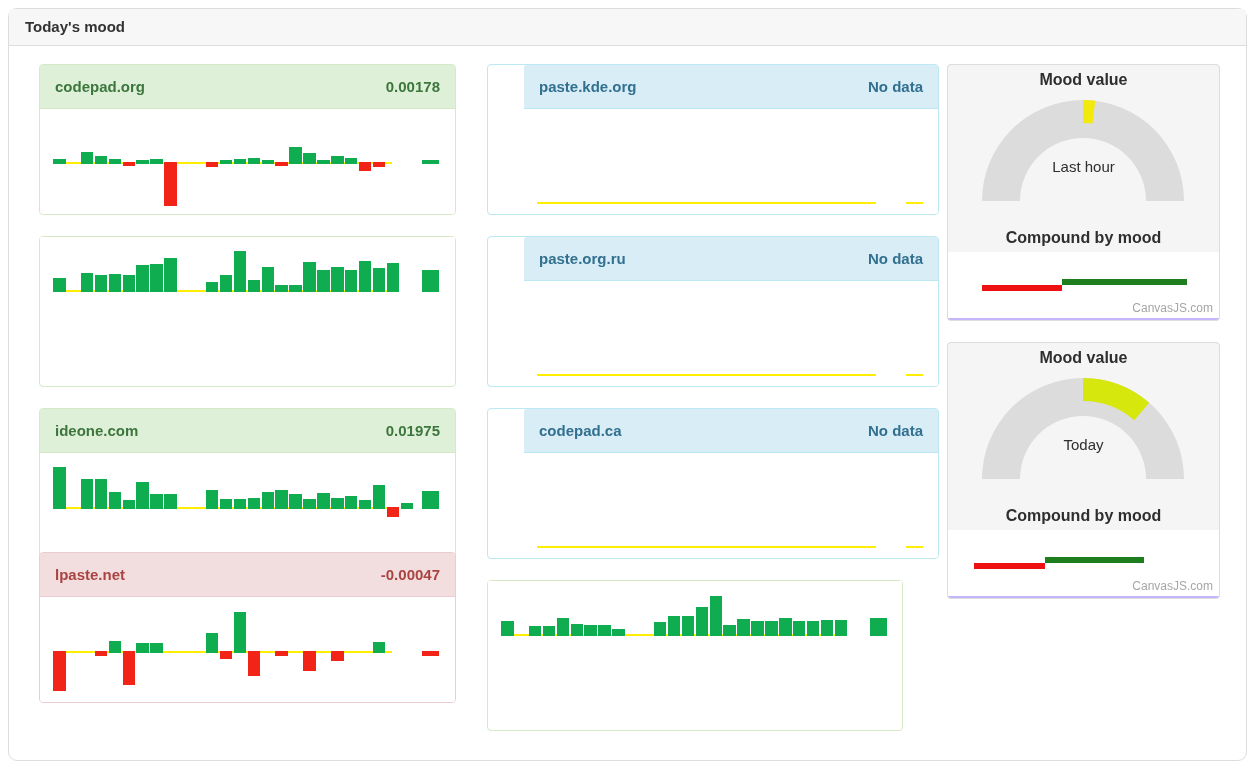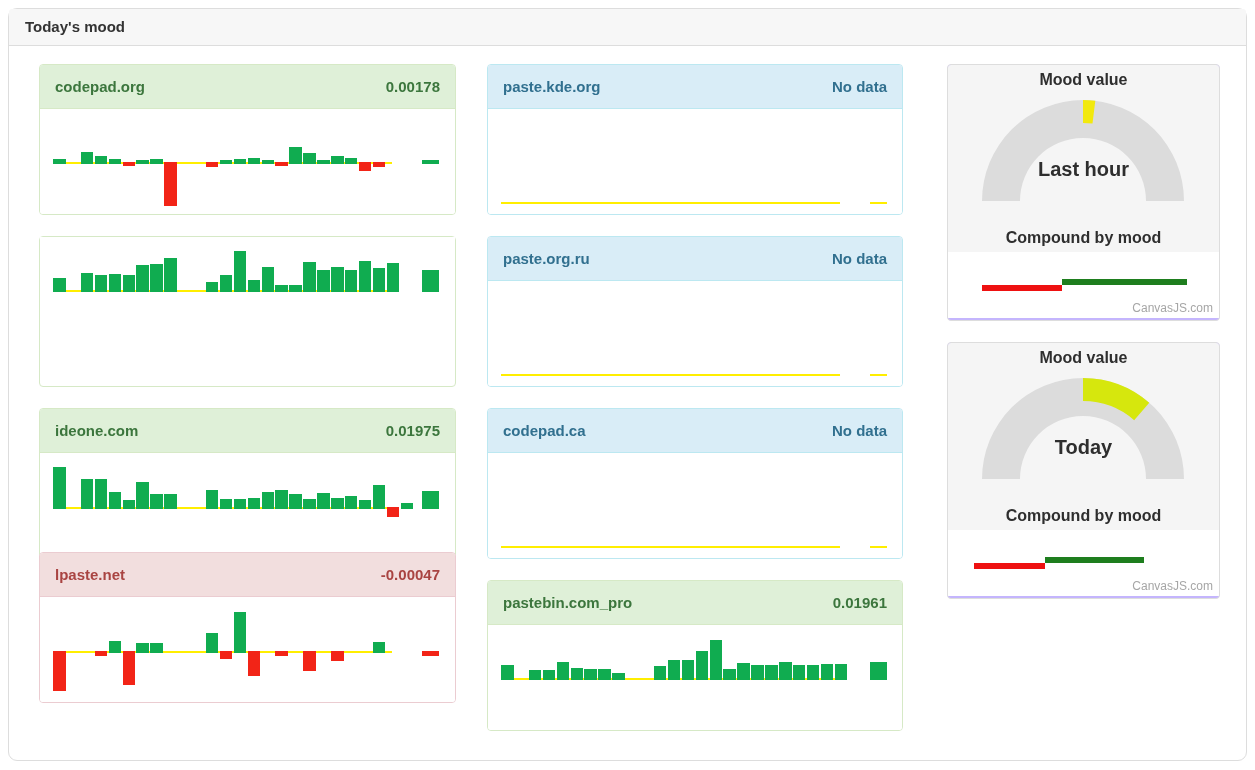--- a/index.html
+++ b/index.html
@@ -7,33 +7,33 @@
   .stage{position:relative;width:1255px;height:770px;overflow:hidden;background:#fff;}
   .outer{position:absolute;left:8px;top:8px;width:1237px;height:751px;background:#fff;
          border:1px solid #ddd;border-radius:9px;}
   .outer-head{height:36px;line-height:36px;background:#f7f7f7;border-bottom:1px solid #ddd;
               border-radius:3px 3px 0 0;padding-left:16px;font-size:15px;font-weight:bold;color:#333;}
   .panel{position:absolute;border-radius:4px;border:1px solid;background:#fff;}
   .p-head{height:43px;line-height:43px;padding:0 15px;display:flex;justify-content:space-between;
           font-size:15px;font-weight:bold;border-bottom:1px solid;border-radius:3px 3px 0 0;}
   .success{border-color:#d6e9c6;}
   .success .p-head{background:#dff0d8;color:#3c763d;border-color:#d6e9c6;}
-  .info{border-color:#bce8f1;}
+  .info{border-color:#bce8f1;padding-left:36px;}
   .info .p-head{background:#d9edf7;color:#31708f;border-color:#bce8f1;}
   .danger{border-color:#ebccd1;}
   .danger .p-head{background:#f2dede;color:#a94442;border-color:#ebccd1;}
   .p-body{position:relative;height:105px;background:#fff;overflow:hidden;border-radius:0 0 3px 3px;}
   .cbar{position:absolute;}
   .gpanel{position:absolute;width:271px;height:255px;border:1px solid #ddd;border-radius:4px;
           background:#c4b5fd;overflow:hidden;}
   .g-top{position:relative;height:187px;background:#f5f5f5;}
   .g-title{position:absolute;top:6px;left:0;width:100%;text-align:center;font-weight:bold;
            font-size:16px;color:#2e2e2e;}
-  .g-label{position:absolute;top:93px;left:0;width:100%;text-align:center;font-weight:bold;
-           font-size:20px;color:#2e2e2e;}
+  .g-label{position:absolute;top:93px;left:0;width:100%;text-align:center;font-weight:normal;
+           font-size:15px;color:#2e2e2e;}
   .g-ctitle{position:absolute;top:164px;left:0;width:100%;text-align:center;font-weight:bold;
             font-size:16px;color:#2e2e2e;}
   .g-bottom{position:relative;height:66px;background:#fff;}
   .g-wm{position:absolute;right:6px;bottom:3px;font-size:12px;color:#a6a6a6;}
   svg.arc{position:absolute;left:0;top:0;}
 </style>
 </head>
 <body>
 
 <div class="stage">
@@ -185,24 +185,20 @@
       <div class="p-head">
         <span>codepad.ca</span>
         <span>No data</span>
       </div>
       <div class="p-body">
           <div class="cbar" style="left: 13px; top: 93px; width: 339px; height: 2px; background: rgb(255, 238, 0);"></div>
           <div class="cbar" style="left: 382px; top: 93px; width: 17px; height: 2px; background: rgb(255, 238, 0);"></div>
         </div>
     </div>
     <div class="panel success" style="left:478px;top:571px;width:414px;height:149px">
-      <div class="p-head">
-        <span>pastebin.com_pro</span>
-        <span>0.01961</span>
-      </div>
       <div class="p-body">
           <div class="cbar" style="left: 13px; top: 53px; width: 339px; height: 2px; background: rgb(255, 238, 0);"></div>
           <div class="cbar" style="left: 382px; top: 53px; width: 17px; height: 2px; background: rgb(255, 238, 0);"></div>
           <div class="cbar" style="left: 13px; top: 40px; width: 12.5px; height: 15px; background: rgb(16, 172, 80);"></div>
           <div class="cbar" style="left: 40.8px; top: 45px; width: 12.5px; height: 10px; background: rgb(16, 172, 80);"></div>
           <div class="cbar" style="left: 54.7px; top: 45px; width: 12.5px; height: 10px; background: rgb(16, 172, 80);"></div>
           <div class="cbar" style="left: 68.6px; top: 37px; width: 12.5px; height: 18px; background: rgb(16, 172, 80);"></div>
           <div class="cbar" style="left: 82.5px; top: 43px; width: 12.5px; height: 12px; background: rgb(16, 172, 80);"></div>
           <div class="cbar" style="left: 96.4px; top: 44px; width: 12.5px; height: 11px; background: rgb(16, 172, 80);"></div>
           <div class="cbar" style="left: 110.3px; top: 44px; width: 12.5px; height: 11px; background: rgb(16, 172, 80);"></div>

